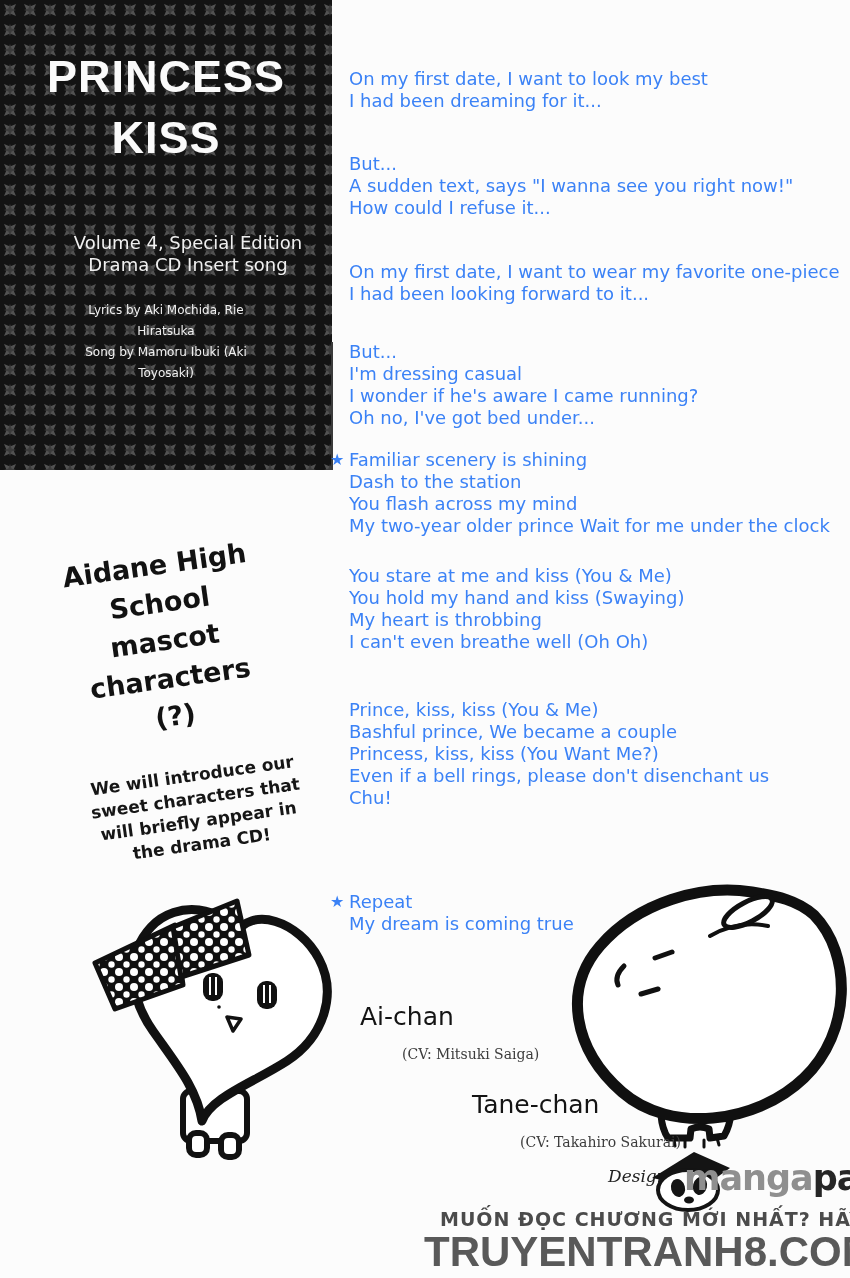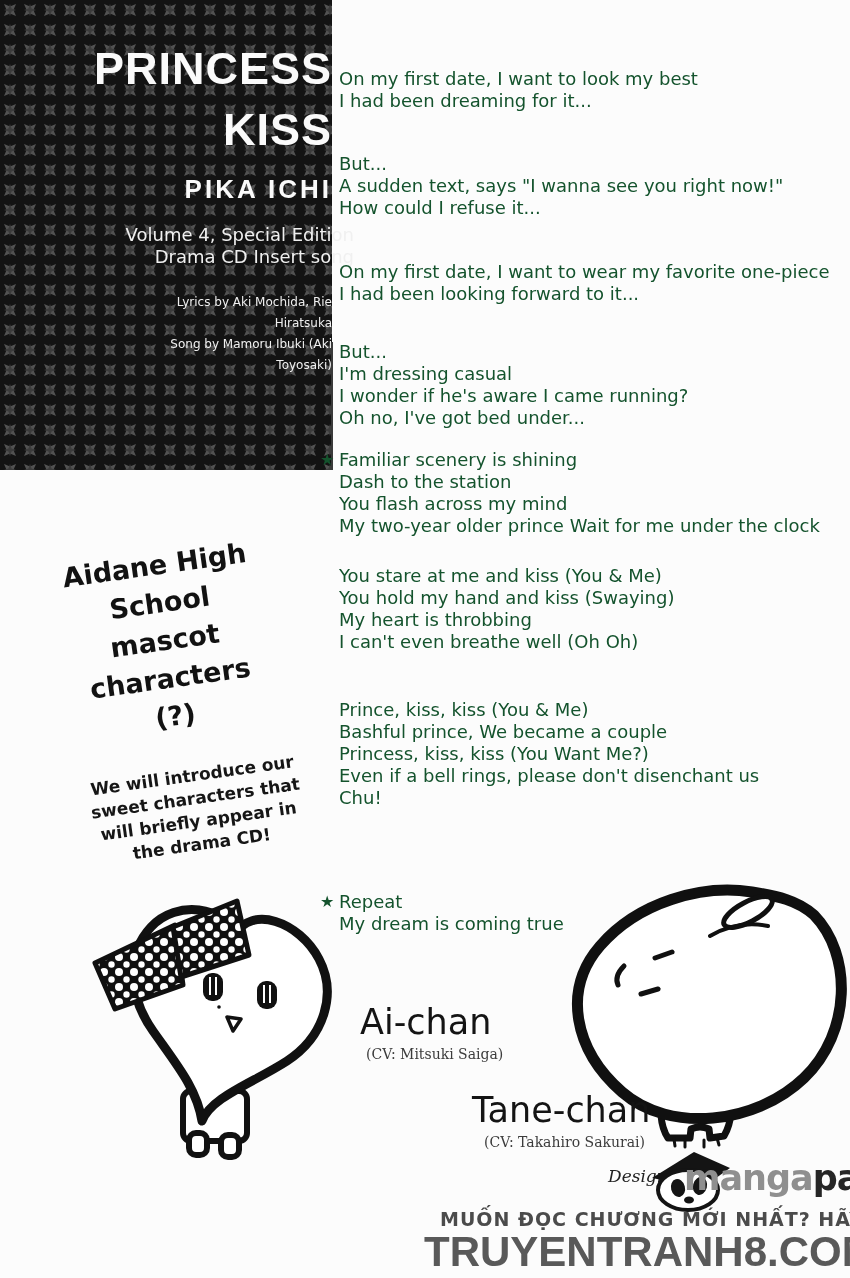--- a/index.html
+++ b/index.html
@@ -4,41 +4,41 @@
 <style>
   html,body{margin:0;padding:0;background:#e8e8e8;}
   .page{
     position:relative; width:850px; height:1278px; margin:0 auto;
     background:#fcfcfc; overflow:hidden;
     font-family:"DejaVu Sans", sans-serif; color:#1c1c1c;
   }
   
   .title-box{position:absolute; left:0; top:0; width:332px; height:470px;}
   .title-box svg.bg{position:absolute; left:0; top:0;}
-  .title-box .overlay{position:absolute; left:0; top:0; width:100%; height:100%; text-align:right; color:#f5f5f5;}
+  .title-box .overlay{position:absolute; left:0; top:8px; width:100%; height:100%; text-align:center; color:#f5f5f5;}
   .box-title{position:absolute; top:38px; width:100%; font-family:"Liberation Sans", sans-serif;
     font-weight:800; font-size:45px; line-height:61px; letter-spacing:1px; color:#fafafa;}
   .box-subtitle{position:absolute; top:174px; width:100%; font-family:"Liberation Sans", sans-serif;
     font-weight:800; font-size:26px; letter-spacing:3px; color:#fafafa;}
   .box-edition{position:absolute; top:224px; width:100%; font-size:18px; line-height:22px; color:#f0f0f0;margin-left:22px;}
   .box-credits{position:absolute; top:292px; width:100%; font-size:12px; line-height:21px; color:#f0f0f0;}
   
-  .stanza{position:absolute; left:339px; font-size:18px; line-height:22px; white-space:nowrap; color:#14532d;}
+  .stanza{position:absolute; left:349px; font-size:18px; line-height:22px; white-space:nowrap; color:#3b82f6;}
   .stanza .star{position:absolute; left:-19px; top:0; font-size:16px;}
   
   .mascot-heading{position:absolute; left:46px; top:546px; width:238px; text-align:center;
     transform:rotate(-8deg); font-weight:800; font-size:27px; line-height:38px; color:#121212;
     font-family:"DejaVu Sans", sans-serif;}
   .intro-note{position:absolute; left:88px; top:764px; width:218px; text-align:center;
     transform:rotate(-8deg); font-weight:700; font-size:17px; line-height:23px; color:#161616;}
   .artifact-line{position:absolute; left:331px; top:342px; width:2px; height:128px; background:#3a3a3a;}
   
   .char-svg{position:absolute;}
-  .char-name{position:absolute; font-size:35px; font-weight:500; color:#141414; white-space:nowrap;}
-  .char-cv{position:absolute; font-family:"DejaVu Serif", serif; font-size:14px; color:#3c3c3c; white-space:nowrap;}
+  .char-name{position:absolute; font-size:25px; font-weight:500; color:#141414; white-space:nowrap;}
+  .char-cv{position:absolute; font-family:"DejaVu Serif", serif; font-size:14px; color:#3c3c3c; white-space:nowrap;margin-left:36px;}
   
   .logo{position:absolute; left:608px; top:1146px; width:245px; height:66px;}
   .logo .design{position:absolute; left:0; top:20px; font-family:"DejaVu Serif", serif;
     font-style:italic; font-size:17px; color:#222;}
   .logo .panda-icon{position:absolute; left:38px; top:2px;}
   .logo .wordmark{position:absolute; left:76px; top:12px; font-family:"DejaVu Sans", sans-serif;
     font-weight:800; font-size:35px; letter-spacing:-1px; white-space:nowrap;}
   .logo .wm-manga{color:#8f8f8f;}
   .logo .wm-panda{color:#262626;}
   
@@ -62,21 +62,20 @@
           <path d="M10,4 L11.6,8.4 L16,10 L11.6,11.6 L10,16 L8.4,11.6 L4,10 L8.4,8.4 Z" fill="#3c3c3c"></path>
         </pattern>
       </defs>
       <rect width="332" height="470" fill="url(#hstooth)"></rect>
     </svg>
     <div class="overlay">
       <div class="box-title">
         <div>PRINCESS</div>
         <div>KISS</div>
       </div>
-      <div class="box-subtitle">PIKA ICHI</div>
       <div class="box-edition">
         <div>Volume 4, Special Edition</div>
         <div>Drama CD Insert song</div>
       </div>
       <div class="box-credits">
         <div>Lyrics by Aki Mochida, Rie</div>
         <div>Hiratsuka</div>
         <div>Song by Mamoru Ibuki (Aki</div>
         <div>Toyosaki)</div>
       </div>

